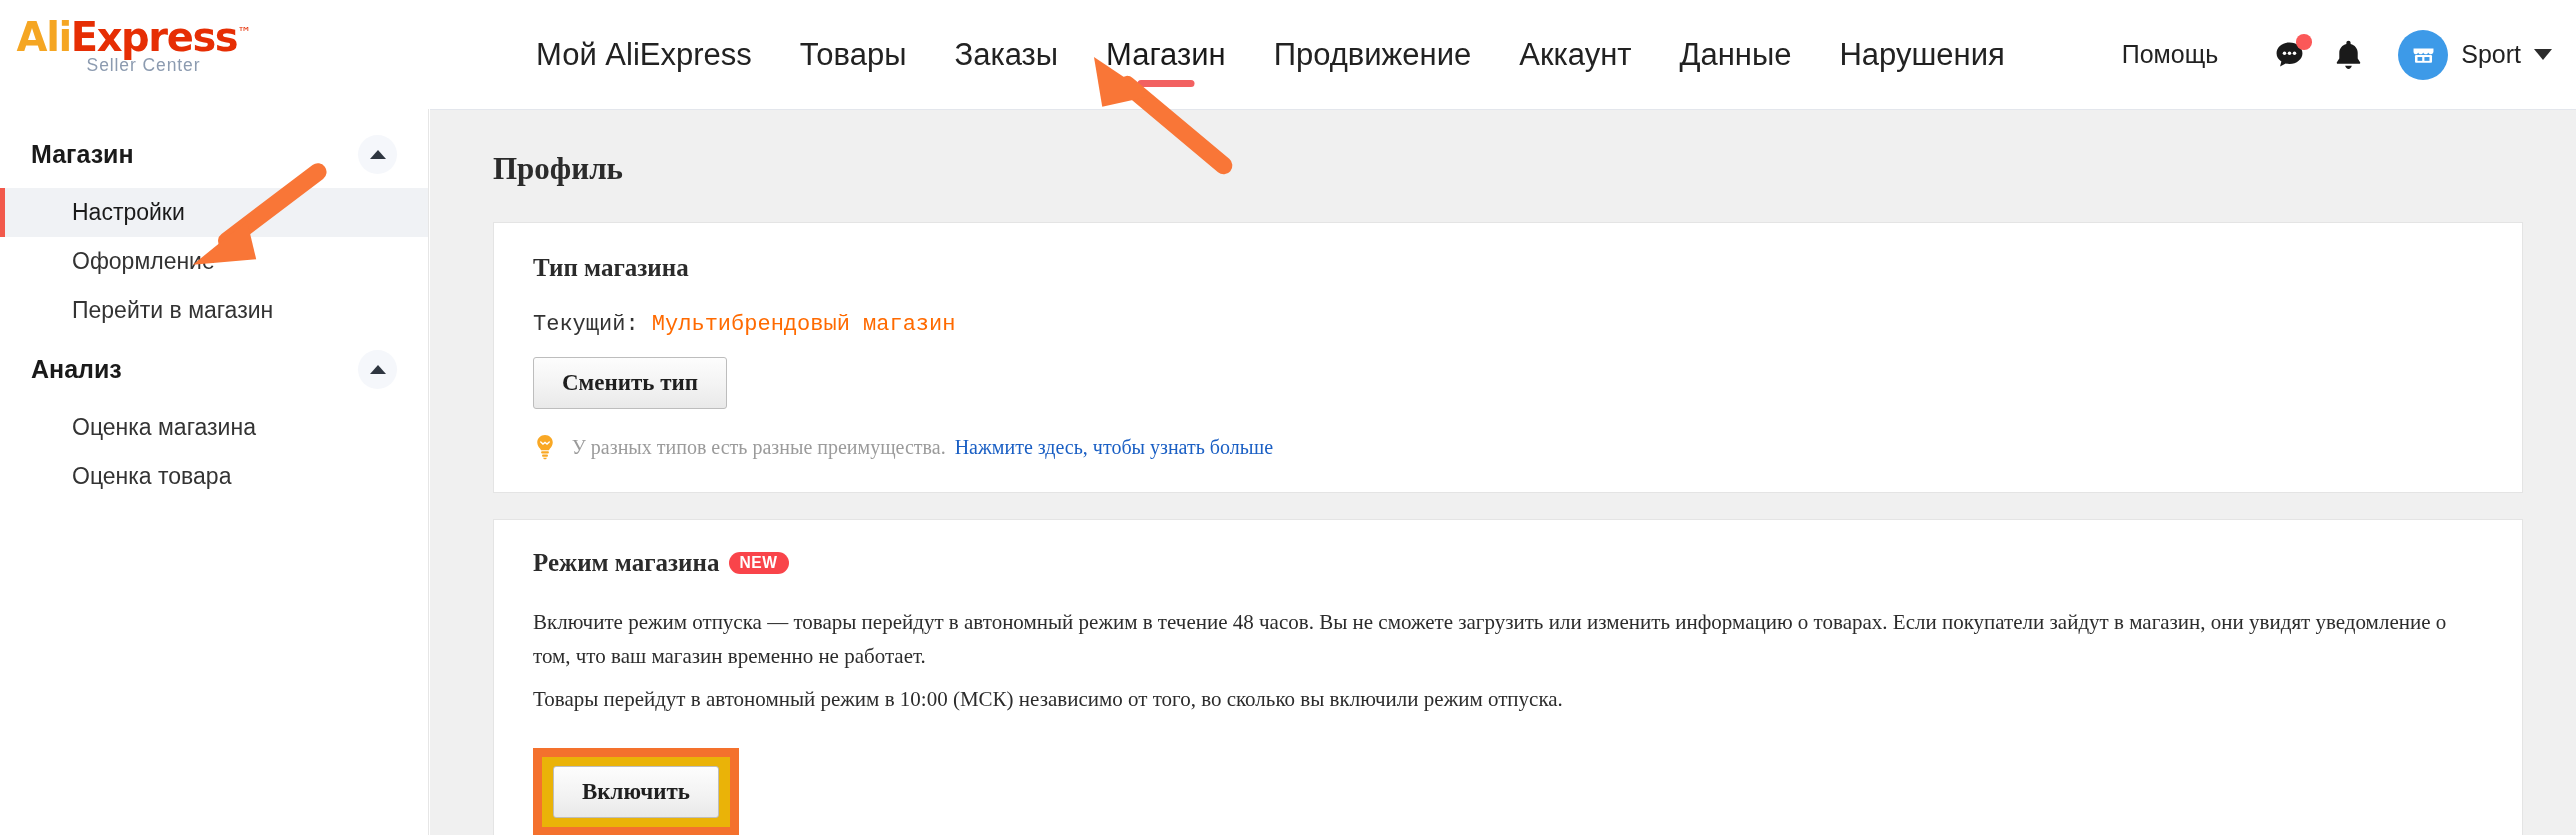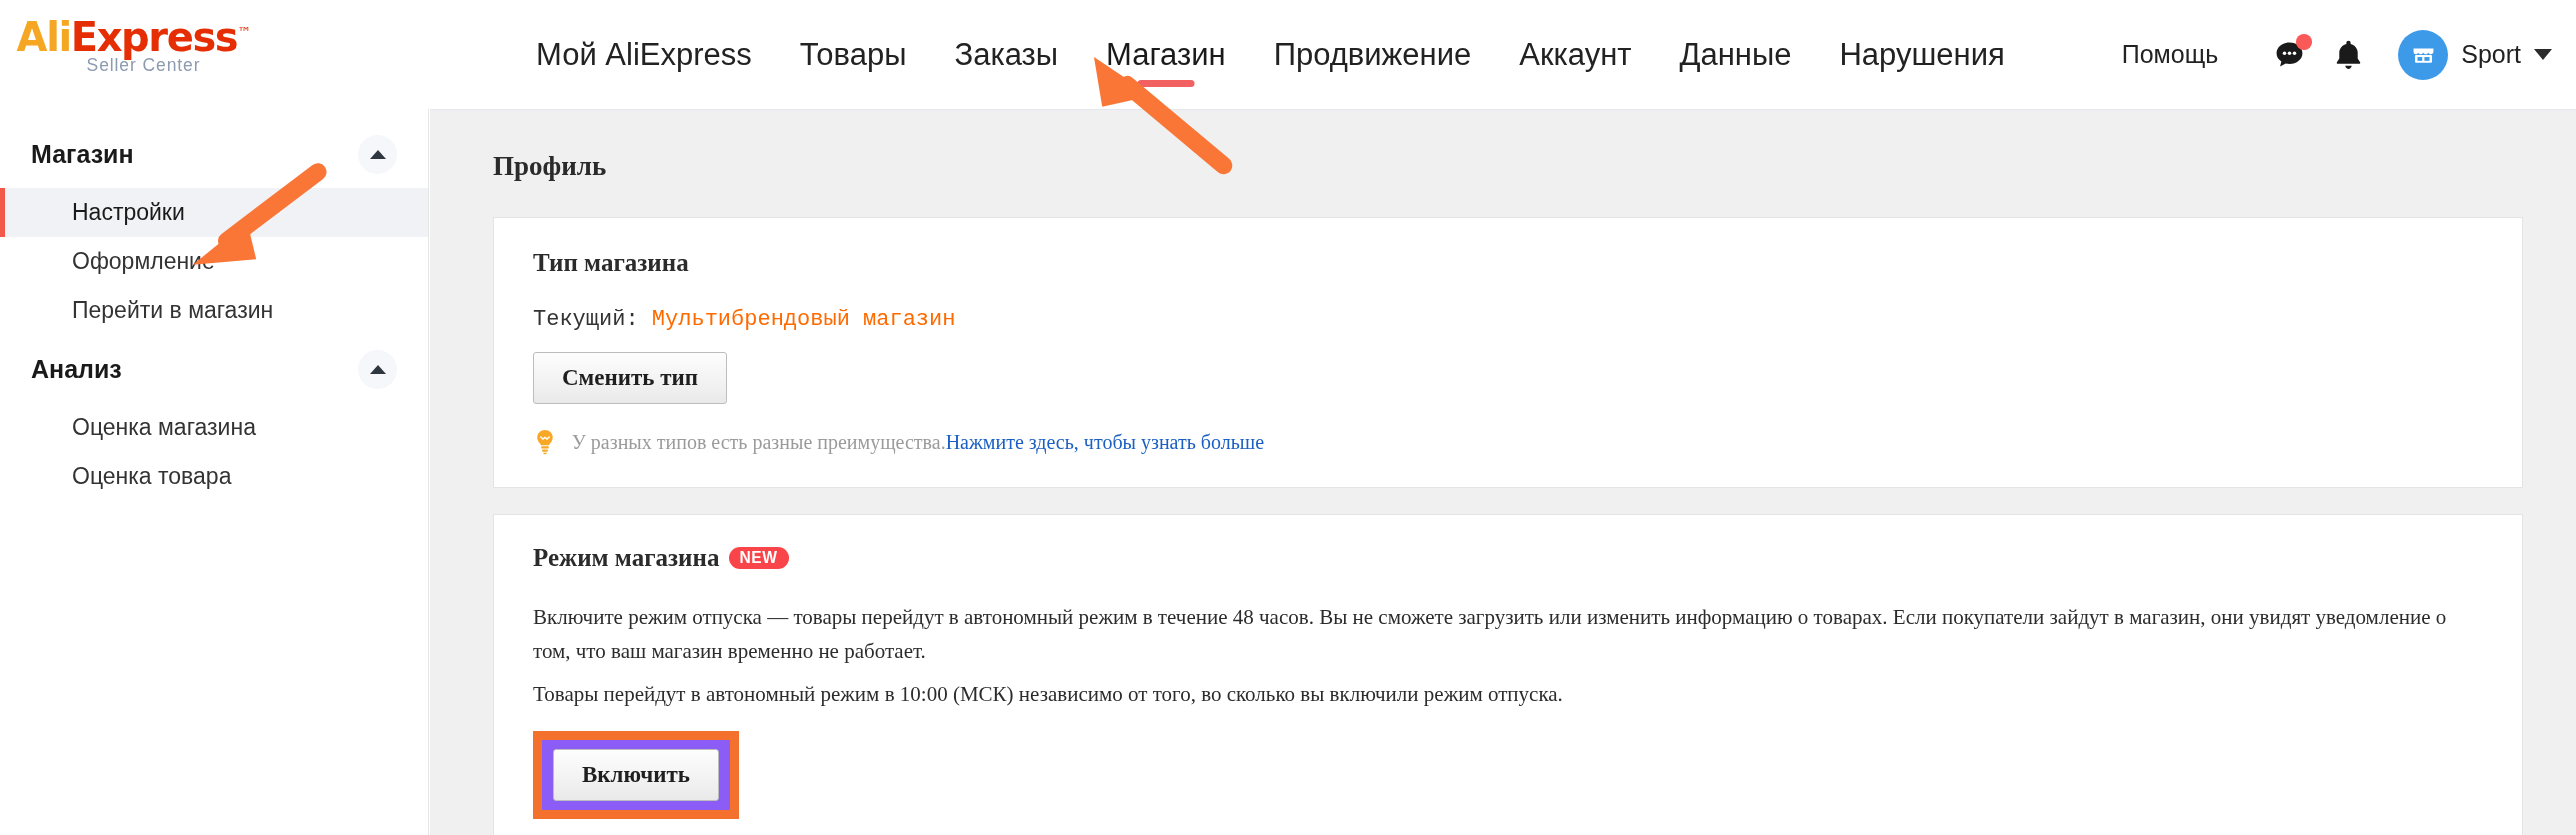--- a/index.html
+++ b/index.html
@@ -234,21 +234,21 @@
     left: 430px;
     top: 109px;
     width: 2146px;
     height: 727px;
     background: #f0f0f0;
     border-top: 0.9px solid #e3e6ec;
     overflow: hidden;
   }
   .page-title {
     font-family: "Liberation Serif", serif;
-    font-size: 27px;
+    font-size: 31px;
     font-weight: 700;
     color: #2b2b2b;
     margin: 41px 0 0 63px;
   }
 
   .card {
     background: #ffffff;
     border: 0.9px solid #e4e4e4;
     margin: 0 0 0 63px;
     width: 2030px;
@@ -312,38 +312,38 @@
     margin-top: 24px;
     font-family: "Liberation Serif", serif;
     font-size: 20px;
   }
   .bulb-icon {
     margin-right: 14.7px;
     display: flex;
     align-items: center;
   }
   .hint-text { color: #9b9b9b; }
-  .hint-link { color: #1a5fc4; cursor: pointer; margin-left: 0; }
+  .hint-link { color: #1a5fc4; cursor: pointer; margin-left: 9px; }
 
   .body-para {
     font-family: Liberation Serif, serif;
     font-size: 21px;
     color: #2c2c2c;
     line-height: 1.62;
     margin-top: 28px;
     max-width: 1950px;
   }
   .body-para.tight { margin-top: 9.2px; }
 
   
   .annot-box {
     display: inline-block;
-    margin-top: 20px;
+    margin-top: 32px;
     border: 9.2px solid #f4712d;
-    background: #8b5cf6;
+    background: #eab308;
     padding: 8.3px 11px 9.2px 11px;
   }
   .annot-box .btn-classic { margin-top: 0; }
 
   
   .annot-layer {
     position: absolute;
     left: 0; top: 0;
     width: 2576px; height: 835px;
     pointer-events: none;

